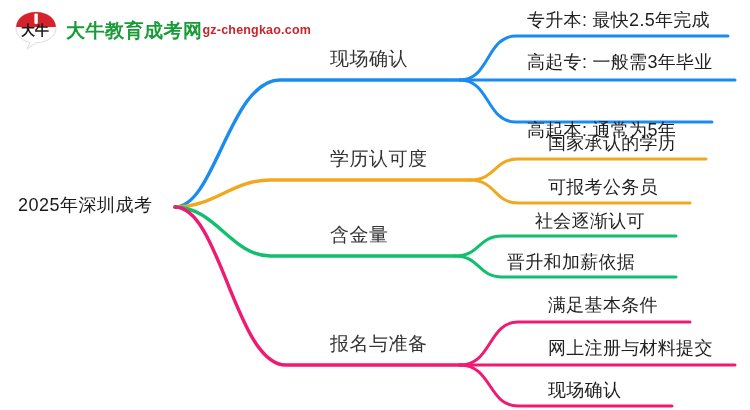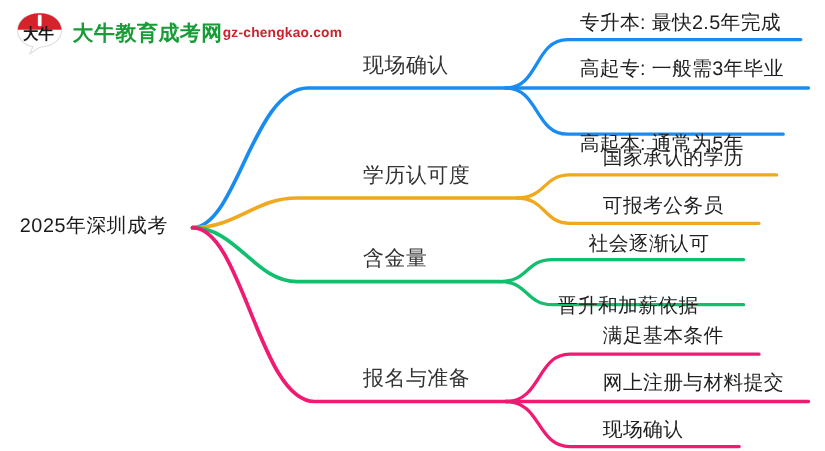--- a/index.html
+++ b/index.html
@@ -154,19 +154,19 @@
   <div class="branch-label b3">报名与准备</div>
 
   <div class="leaf-label" style="left:527px; top:8px;">专升本: 最快2.5年完成</div>
   <div class="leaf-label" style="left:527px; top:50px;">高起专: 一般需3年毕业</div>
   <div class="leaf-label" style="left:527px; top:92px;margin-top:26px;">高起本: 通常为5年</div>
 
   <div class="leaf-label" style="left:548px; top:175px;">可报考公务员</div>
   <div class="leaf-label" style="left:548px; top:131px;">国家承认的学历</div>
 
   <div class="leaf-label" style="left:507px; top:209px;margin-left:28px;">社会逐渐认可</div>
-  <div class="leaf-label" style="left:507px; top:250px;margin-top:16px;">晋升和加薪依据</div>
+  <div class="leaf-label" style="left:507px; top:250px;">晋升和加薪依据</div>
 
   <div class="leaf-label" style="left:548px; top:293px;">满足基本条件</div>
   <div class="leaf-label" style="left:548px; top:336px;">网上注册与材料提交</div>
   <div class="leaf-label" style="left:548px; top:378px;">现场确认</div>
 
 </div>
 
 </body></html>

